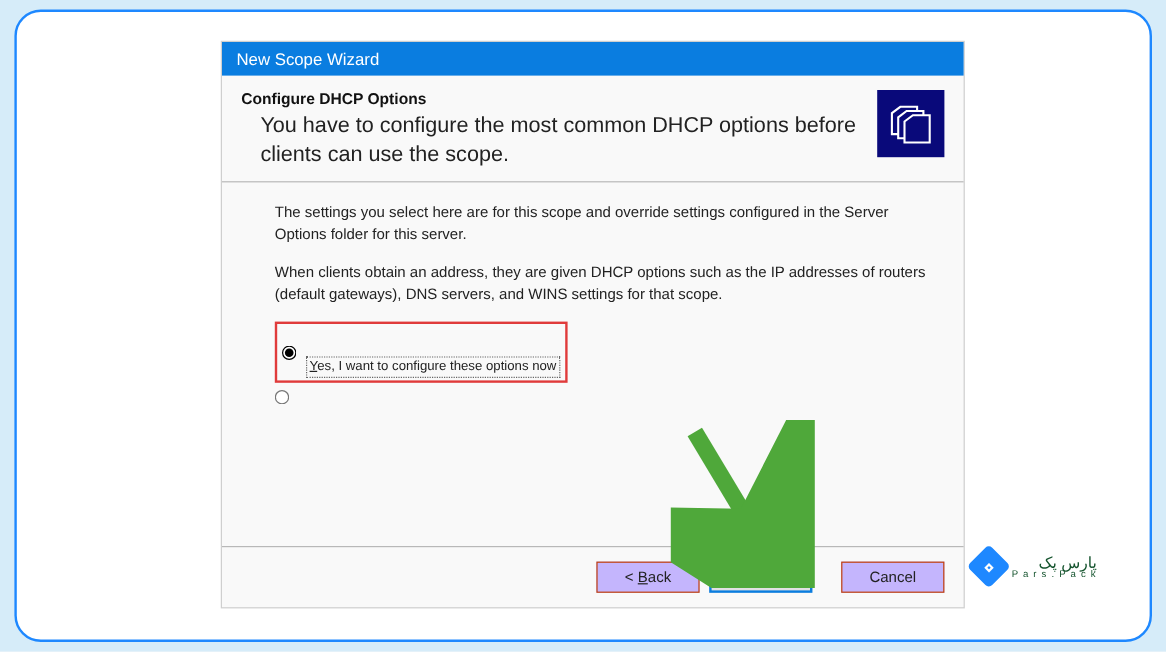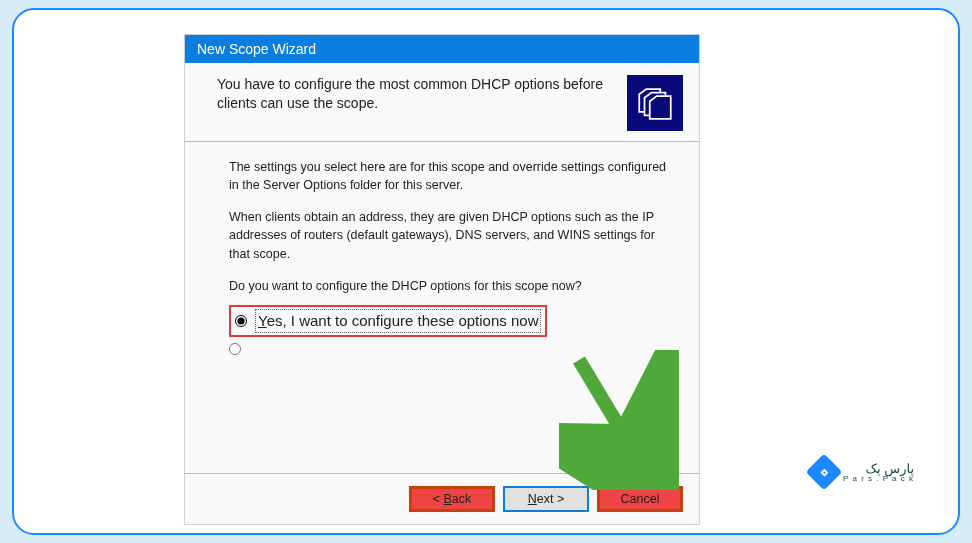--- a/index.html
+++ b/index.html
@@ -19,21 +19,21 @@
       bottom: 8px;
       background: #ffffff;
       border: 2px solid #1e88ff;
       border-radius: 22px;
       overflow: hidden;
     }
     .dialog {
       position: absolute;
       top: 24px;
       left: 170px;
-      width: 516px;
+      width: 620px;
       background: #f9f9f9;
       border: 1px solid #cfcfcf;
       box-shadow: 0 0 0 rgba(0,0,0,0);
     }
     .titlebar {
       background: #0a7de0;
       color: #ffffff;
       font-size: 14px;
       padding: 6px 12px;
     }
@@ -45,21 +45,21 @@
       border-bottom: 1px solid #b8b8b8;
     }
     .header-text { flex: 1; }
     .header-title {
       font-weight: bold;
       font-size: 13px;
       color: #111;
       margin-bottom: 2px;
     }
     .header-sub {
-      font-size: 14px;
+      font-size: 18px;
       color: #222;
       padding-left: 16px;
       line-height: 1.35;
     }
     .header-icon {
       width: 56px;
       height: 56px;
       background: #09097a;
       display: flex;
       align-items: center;
@@ -78,21 +78,21 @@
     .radio-row {
       display: flex;
       align-items: center;
       gap: 8px;
       margin: 6px 0;
     }
     .radio {
       width: 12px; height: 12px;
       accent-color: #000;
     }
-    .radio-label { font-size: 15px; }
+    .radio-label { font-size: 11px; margin-top: 25px; }
     .radio-label .hk { text-decoration: underline; }
     .highlight-box {
       border: 2px solid #e03b3b;
       padding: 2px 4px;
       display: inline-flex;
       align-items: center;
     }
     .dotted {
       border: 1px dotted #666;
       padding: 0 2px;
@@ -101,22 +101,22 @@
     .footer-sep { border-top: 1px solid #b8b8b8; }
     .footer {
       padding: 12px 16px;
       display: flex;
       justify-content: flex-end;
       gap: 8px;
     }
     .btn {
       min-width: 86px;
       height: 26px;
-      background: #ef4444;
-      border: 3px solid #c2410c;
+      background: #c4b5fd;
+      border: 1px solid #c2410c;
       font-size: 12.5px;
       color: #222;
       cursor: pointer;
       font-family: inherit;
     }
     .btn .hk { text-decoration: underline; }
     .btn.primary {
       border: 2px solid #0a7de0;
       background: #e1e1e1;
     }
@@ -163,58 +163,58 @@
 <div class="outer-frame">
 
   <div class="dialog">
 
     <div class="titlebar">
       <span>New Scope Wizard</span>
     </div>
 
     <div class="header-area">
       <div class="header-text">
+        <div class="header-title">Configure DHCP Options</div>
         <div class="header-sub">You have to configure the most common DHCP options before clients can use the scope.</div>
       </div>
       <div class="header-icon">
         <svg viewBox="0 0 48 48">
           <g stroke="#ffffff" stroke-width="2" fill="#09097a">
             <path d="M6 14 L14 8 L30 8 L30 34 L6 34 Z"></path>
             <path d="M12 18 L20 12 L36 12 L36 38 L12 38 Z"></path>
             <path d="M18 22 L26 16 L42 16 L42 42 L18 42 Z"></path>
           </g>
         </svg>
       </div>
     </div>
 
     <div class="body-area">
       <div class="para">The settings you select here are for this scope and override settings configured in the Server Options folder for this server.</div>
       <div class="para">When clients obtain an address, they are given DHCP options such as the IP addresses of routers (default gateways), DNS servers, and WINS settings for that scope.</div>
-      <div class="question">Do you want to configure the DHCP options for this scope now?</div>
 
       <div class="radio-row">
         <div class="highlight-box">
           <input type="radio" class="radio" checked="" style="">
           <span style="width:8px"></span>
           <span class="radio-label dotted"><span class="hk">Y</span><span>es, I want to configure these options now</span></span>
         </div>
       </div>
 
       <div class="radio-row">
         <input type="radio" class="radio" style="">
       </div>
 
       <div class="spacer"></div>
     </div>
 
     <div class="footer-sep"></div>
     <div class="footer">
       <button class="btn"><span>&lt; </span><span class="hk">B</span><span>ack</span></button>
       <button class="btn primary"><span class="hk">N</span><span>ext &gt;</span></button>
-      <button class="btn" style="margin-left:0">Cancel</button>
+      <button class="btn" style="margin-left:16px">Cancel</button>
     </div>
 
   </div>
 
   <div class="arrow-annot" style="left:545px; top:340px;">
     <svg width="120" height="140" viewBox="0 0 120 140">
       <defs>
         <marker id="ah" markerWidth="16" markerHeight="16" refX="8" refY="8" orient="auto">
           <path d="M0,0 L16,8 L0,16 L5,8 Z" fill="#4fa83a"></path>
         </marker>

